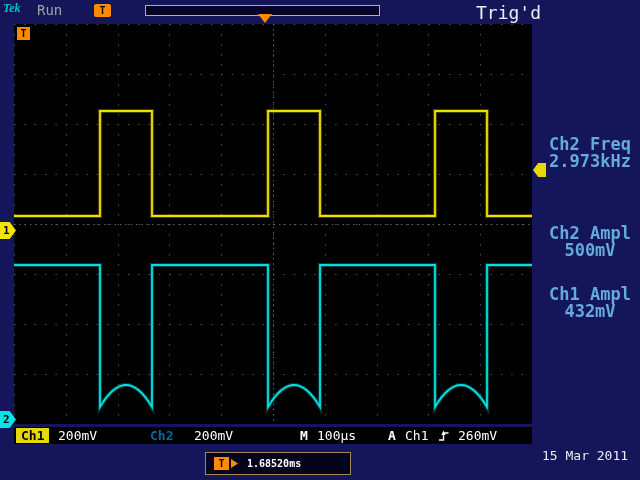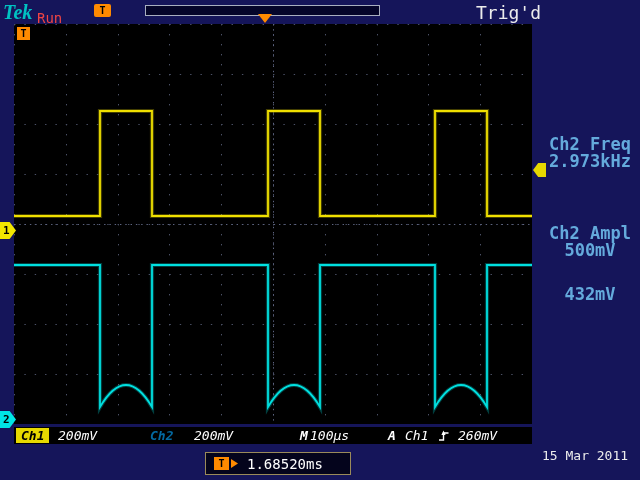--- a/index.html
+++ b/index.html
@@ -4,22 +4,22 @@
 <style>
   html,body{margin:0;padding:0;background:#000;}
   .scope{
     position:relative;width:640px;height:480px;overflow:hidden;
     background:#15155a;
     font-family:"DejaVu Sans Mono","Liberation Mono",monospace;
     -webkit-user-select:none;user-select:none;
   }
   
   #tek-logo{position:absolute;left:3px;top:1px;font-family:"Liberation Serif",serif;
-    font-style:italic;font-weight:bold;font-size:20px;color:#00c2c2;}
-  #run-status{position:absolute;left:37px;top:10px;font-size:14px;color:#ef4444;text-align:center;}
+    font-style:italic;font-weight:bold;font-size:12px;color:#00c2c2;}
+  #run-status{position:absolute;left:37px;top:2px;font-size:14px;color:#a3a3a3;text-align:center;}
   #tpos-icon{position:absolute;left:94px;top:4px;width:17px;height:13px;background:#ff8a00;
     color:#000;font-size:10px;font-weight:bold;text-align:center;line-height:13px;border-radius:2px;}
   #record-bar{position:absolute;left:145px;top:5px;width:233px;height:9px;
     border:1px solid #a8aec0;background:#05052a;}
   #trig-pos-marker{position:absolute;left:258px;top:14px;width:14px;height:9px;background:#ff8a00;
     clip-path:polygon(0 0,100% 0,50% 100%);}
   #trig-status{position:absolute;left:476px;top:2px;font-size:18px;color:#ececec;}
   
   .screen{position:absolute;left:14px;top:24px;width:518px;height:400px;background:#000;}
   #screen-T{position:absolute;left:17px;top:27px;width:13px;height:13px;background:#ff8a00;
@@ -30,40 +30,40 @@
   #ch1-marker{top:222px;background:#f2e600;}
   #ch2-marker{top:411px;background:#00e6e6;}
   #trig-level-arrow{position:absolute;left:533px;top:163px;width:13px;height:14px;background:#e6d800;
     clip-path:polygon(100% 0,40% 0,0 50%,40% 100%,100% 100%);}
   
   .readout{position:absolute;left:540px;width:100px;text-align:center;
     color:#64aadc;font-size:17px;font-weight:bold;line-height:17px;}
   #readout-0{top:136px;} #readout-1{top:225px;} #readout-2{top:286px;}
   
   #status-bar{position:absolute;left:14px;top:427px;width:518px;height:17px;background:#000;
-    font-size:13px;color:#fff;font-style:italic;}
+    font-size:13px;color:#fff;}
   #status-bar span{position:absolute;top:1px;line-height:15px;white-space:nowrap;}
   #sb-ch1-badge{left:2px;background:#e6d800;color:#000;font-weight:bold;padding:0 5px;}
   #sb-ch1-scale{left:44px;}
   #sb-ch2-label{left:136px;color:#0369a1;font-weight:bold;}
   #sb-ch2-scale{left:180px;}
   #sb-tb-label{left:286px;font-weight:bold;}
-  #sb-tb-value{left:296px;text-align:right;}
+  #sb-tb-value{left:303px;text-align:right;}
   #sb-trig-mode{left:374px;font-weight:bold;}
   #sb-trig-src{left:391px;}
   #slope-icon{position:absolute;left:424px;top:2px;}
   #sb-trig-level{left:444px;}
   
   #trig-box{position:absolute;left:205px;top:452px;width:146px;height:23px;box-sizing:border-box;
     border:1px solid #9a8a5a;background:#04041c;display:flex;align-items:center;}
   #trig-box-icon{width:15px;height:13px;background:#ff8a00;color:#000;font-size:10px;font-weight:bold;
     text-align:center;line-height:13px;margin-left:8px;flex:none;}
   #trig-box-arrow{width:7px;height:9px;background:#ff8a00;margin-left:2px;flex:none;
     clip-path:polygon(0 0,100% 50%,0 100%);}
-  #trig-box-value{color:#fff;font-size:14px;margin-left:9px;}
+  #trig-box-value{color:#fff;font-size:10px;margin-left:9px;font-weight:bold;}
   
   #datetime{position:absolute;left:542px;top:448px;width:95px;text-align:left;
     color:#ececec;font-size:13px;line-height:15px;}
 </style>
 </head>
 <body>
 
 <div class="scope">
 
   <span id="tek-logo">Tek</span>
@@ -115,20 +115,21 @@
 
   <div id="readout-0" class="readout">
     <div>Ch2 Freq</div>
     <div>2.973kHz</div>
   </div>
   <div id="readout-1" class="readout">
     <div>Ch2 Ampl</div>
     <div>500mV</div>
   </div>
   <div id="readout-2" class="readout">
+    <div>Ch1 Ampl</div>
     <div>432mV</div>
   </div>
 
   <div id="status-bar">
     <span id="sb-ch1-badge">Ch1</span>
     <span id="sb-ch1-scale">200mV</span>
     <span id="sb-ch2-label">Ch2</span>
     <span id="sb-ch2-scale">200mV</span>
     <span id="sb-tb-label">M</span>
     <span id="sb-tb-value">100µs</span>

